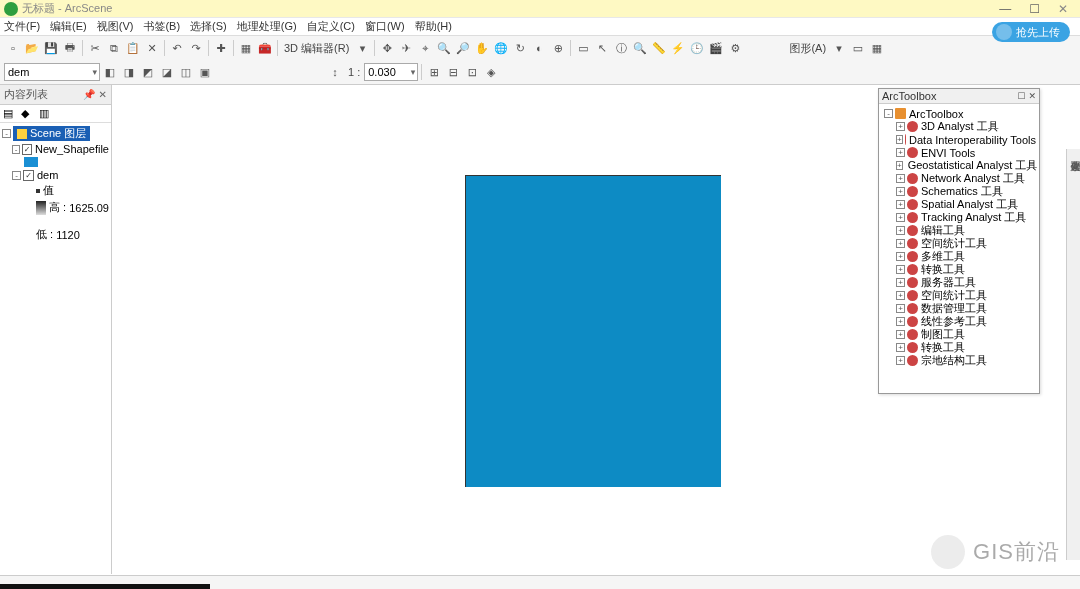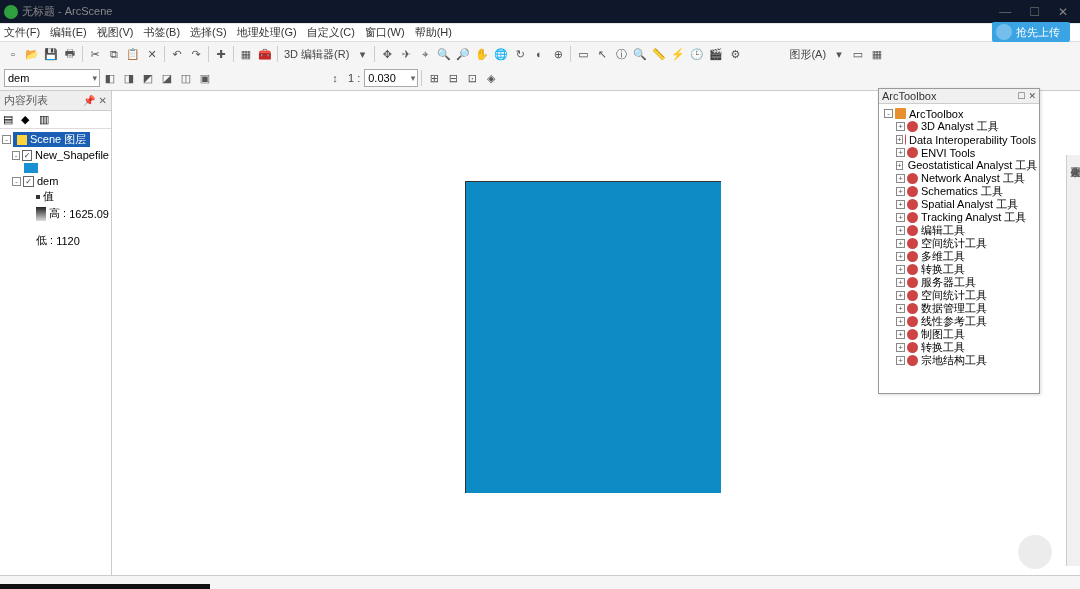--- a/index.html
+++ b/index.html
@@ -1,39 +1,39 @@
 <!DOCTYPE html>
 <html><head>
 <meta charset="utf-8">
 <style>
 * { margin:0; padding:0; box-sizing:border-box; font-family:"Microsoft YaHei","Segoe UI",Tahoma,sans-serif; font-size:11px; }
 body { background:#fff; width:1080px; height:589px; overflow:hidden; position:relative; }
 
 
-.titlebar { height:24px; background:#0f172a; display:flex; align-items:center; padding:0 4px; border-bottom:1px solid #e8e8e8; }
+.titlebar { height:18px; background:#fef9c3; display:flex; align-items:center; padding:0 4px; border-bottom:1px solid #e8e8e8; }
 .titlebar .icon { width:14px; height:14px; border-radius:50%; background:#2e9e3f; margin-right:4px; }
 .titlebar .title { color:#888; flex:1; }
 .winbtns { display:flex; gap:18px; margin-right:8px; }
 .winbtns span { color:#666; font-size:12px; cursor:default; }
 .winbtns .close { color:#888; }
 
 
 .menubar { height:18px; display:flex; align-items:center; padding:0 4px; gap:10px; border-bottom:1px solid #ddd; }
 .menubar span { color:#333; cursor:default; }
 
 
 .toolbars { background:#f5f5f5; border-bottom:1px solid #ccc; }
 .tb-row { height:24px; display:flex; align-items:center; padding:0 4px; gap:1px; }
 .tb-btn { width:18px; height:18px; border:1px solid transparent; display:flex; align-items:center; justify-content:center; font-size:11px; color:#555; cursor:default; border-radius:2px; }
 .tb-sep { width:1px; height:16px; background:#ccc; margin:0 2px; }
 .tb-combo { height:18px; border:1px solid #aaa; background:#fff; font-size:11px; padding:0 14px 0 3px; position:relative; min-width:70px; display:flex; align-items:center; }
 .tb-combo::after { content:"▾"; position:absolute; right:2px; font-size:9px; color:#666; }
 .tb-label { color:#444; margin:10px 3px; white-space:nowrap; }
 
-.share-btn { position:absolute; right:10px; top:22px; height:20px; background:#3aa3e3; color:#fff; border-radius:2px; display:flex; align-items:center; padding:0 10px 0 24px; font-size:11px; }
+.share-btn { position:absolute; right:10px; top:22px; height:20px; background:#3aa3e3; color:#fff; border-radius:10px; display:flex; align-items:center; padding:0 10px 0 24px; font-size:11px; }
 .share-btn::before { content:""; position:absolute; left:4px; width:16px; height:16px; border-radius:50%; background:rgba(255,255,255,.3); }
 
 
 .workspace { display:flex; height:calc(100% - 100px); position:relative; }
 .sidebar { width:112px; background:#fff; border-right:1px solid #ccc; display:flex; flex-direction:column; }
 .side-title { background:#eee; border-bottom:1px solid #ccc; padding:2px 4px; display:flex; align-items:center; }
 .side-title .t { flex:1; color:#555; }
 .side-title .pin, .side-title .x { color:#666; margin-left:3px; font-size:10px; }
 .side-toolbar { height:18px; border-bottom:1px solid #ddd; display:flex; align-items:center; padding:0 3px; gap:4px; }
 .side-toolbar span { width:14px; height:14px; display:inline-block; }
@@ -344,17 +344,18 @@
     <div class="tbx-node child">
         <span class="exp">+</span>
         <span class="ico-tb"></span>
         <span>宗地结构工具</span>
       </div>
   </div>
 </div>
 
 <div class="watermark">
   <div class="wm-icon"></div>
+  <div class="wm-text">GIS前沿</div>
 </div>
 
 <div class="statusbar">
   <div class="dark"></div>
 </div>
 
 </body></html>

